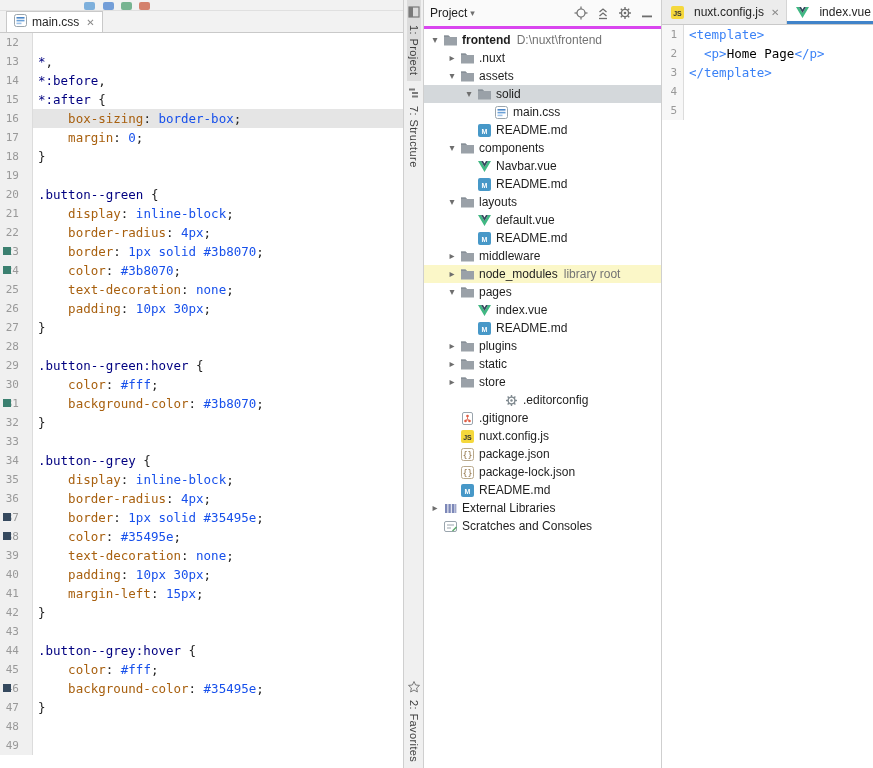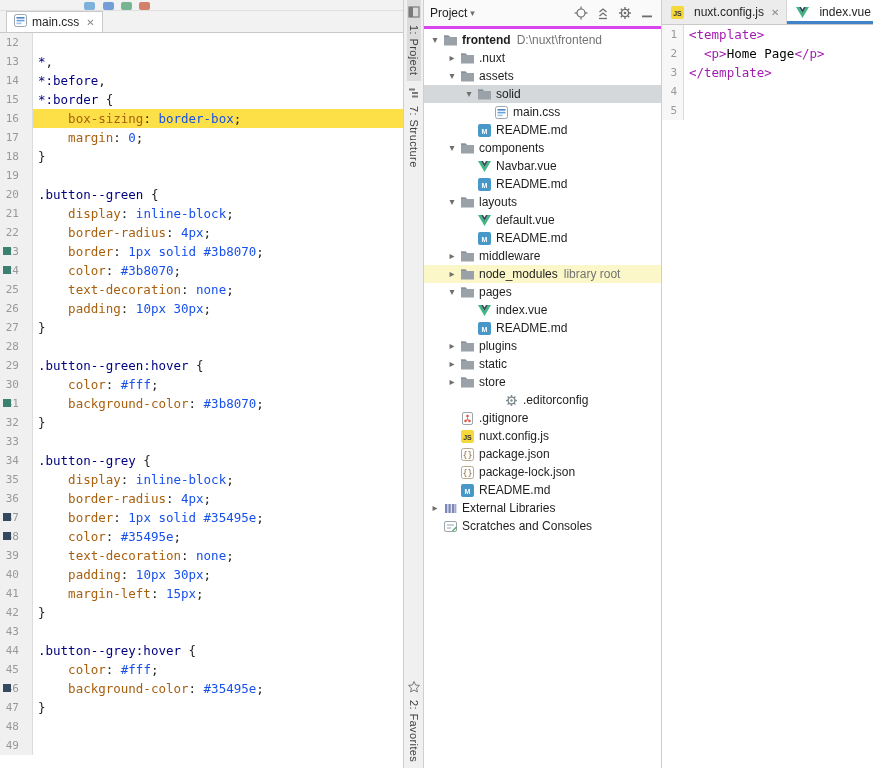--- a/index.html
+++ b/index.html
@@ -20,27 +20,27 @@
 
   
   .editor{background:#fff;overflow:hidden;}
   .left-ed{height:736px;}
   .right-ed{height:743px;}
   .code-line{display:flex;height:19px;line-height:19px;}
   .ln{flex:0 0 33px;width:33px;box-sizing:border-box;background:#f0f0f0;border-right:1px solid #dcdcdc;color:#999;text-align:right;padding-right:13px;position:relative;font-family:"DejaVu Sans Mono",monospace;font-size:11px;}
   .right-ed .ln{flex:0 0 22px;width:22px;background:#f7f7f7;padding-right:6px;}
   .swatch{position:absolute;left:3px;top:5px;width:8px;height:8px;display:inline-block;}
   .lt{flex:1;white-space:pre;padding-left:5px;font-family:"DejaVu Sans Mono",monospace;font-size:12.5px;color:#000;}
-  .caret-row .lt{background:#fde047;}
+  .caret-row .lt{background:#e5e5e5;}
   .tk-sel{color:#000080;}
   .tk-prop{color:#a8600f;}
   .tk-val{color:#1750eb;}
   .tk-pun{color:#222;}
   .tk-pln{color:#000;}
-  .tk-tag{color:#a21caf;}
+  .tk-tag{color:#3b82f6;}
 
   
   .stripe{position:absolute;left:403px;top:0;width:21px;height:768px;background:#f0f0f0;border-left:1px solid #cfcfcf;border-right:1px solid #cfcfcf;box-sizing:border-box;display:flex;flex-direction:column;align-items:center;}
   .stripe-item{display:flex;flex-direction:column;align-items:center;gap:4px;padding:6px 1px;cursor:pointer;}
   .stripe-item.active{background:#dcdcdc;}
   .vtext{writing-mode:vertical-rl;font-size:11px;color:#3f3f3f;letter-spacing:.4px;}
   .stripe-spacer{flex:1;}
 
   
   .project{position:absolute;left:424px;top:0;width:238px;height:768px;background:#fff;border-right:1px solid #cfcfcf;box-sizing:border-box;}
@@ -97,21 +97,21 @@
         <div class="code-line">
           <span class="ln">13</span>
           <span class="lt"><span class="tk-sel">*</span><span class="tk-pun">,</span></span>
         </div>
         <div class="code-line">
           <span class="ln">14</span>
           <span class="lt"><span class="tk-sel">*:before</span><span class="tk-pun">,</span></span>
         </div>
         <div class="code-line">
           <span class="ln">15</span>
-          <span class="lt"><span class="tk-sel">*:border</span><span class="tk-pun"> {</span></span>
+          <span class="lt"><span class="tk-sel">*:after</span><span class="tk-pun"> {</span></span>
         </div>
         <div class="code-line caret-row">
           <span class="ln">16</span>
           <span class="lt"><span class="tk-pln">    </span><span class="tk-prop">box-sizing</span><span class="tk-pun">: </span><span class="tk-val">border-box</span><span class="tk-pun">;</span></span>
         </div>
         <div class="code-line">
           <span class="ln">17</span>
           <span class="lt"><span class="tk-pln">    </span><span class="tk-prop">margin</span><span class="tk-pun">: </span><span class="tk-val">0</span><span class="tk-pun">;</span></span>
         </div>
         <div class="code-line">

